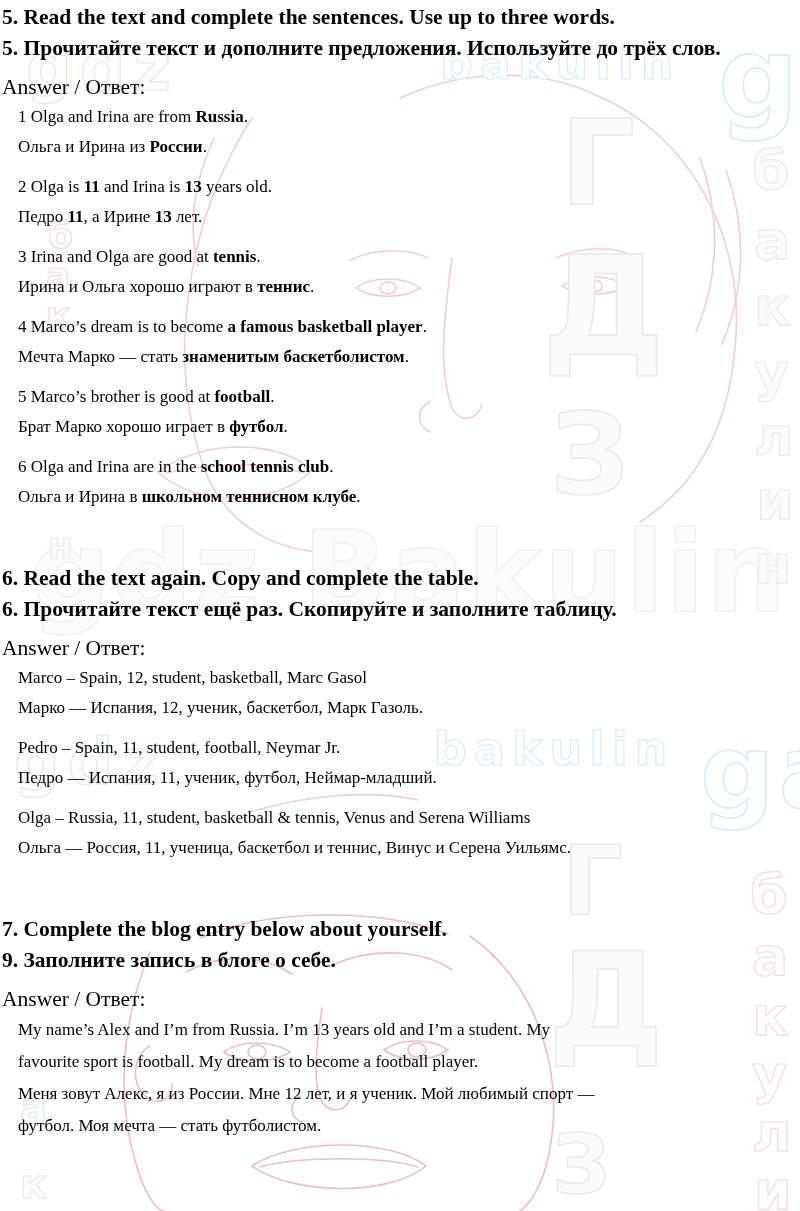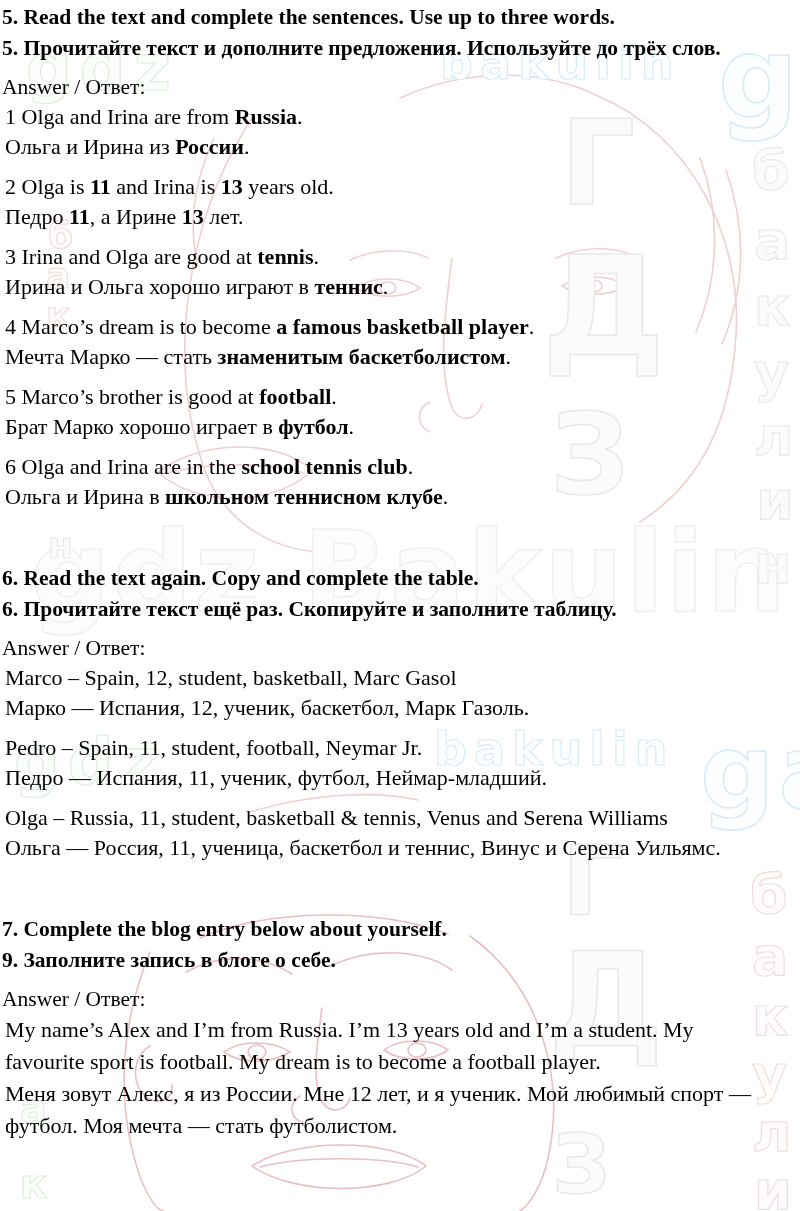--- a/index.html
+++ b/index.html
@@ -12,21 +12,21 @@
   #face-svg{position:absolute;left:0;top:0}
   #face-svg g{fill:none;stroke-width:1.6;stroke-linecap:round}
   .wm{
     position:absolute;font-family:"DejaVu Sans",sans-serif;font-weight:700;
     line-height:1;white-space:pre;user-select:none;
   }
   
   #content{position:relative;z-index:1;padding:2px 0 4px 2px}
   .h{font-weight:bold;font-size:21.5px;line-height:31px;margin:0;white-space:nowrap}
   .answer{font-weight:normal;font-size:21.5px;line-height:30px;margin:8px 0 0 0}
-  .pair{font-size:22px;line-height:30px;margin:0 0 10px 3px}
+  .pair{font-size:17px;line-height:30px;margin:0 0 10px 16px}
   .pair .line{display:block;white-space:nowrap}
   .pair.tall{line-height:32px}
   .sec-gap{height:41px}
   b{font-weight:bold}
 </style>
 </head>
 <body>
 
 <div id="wm">
   <svg id="face-svg" width="800" height="1211" viewBox="0 0 800 1211">

